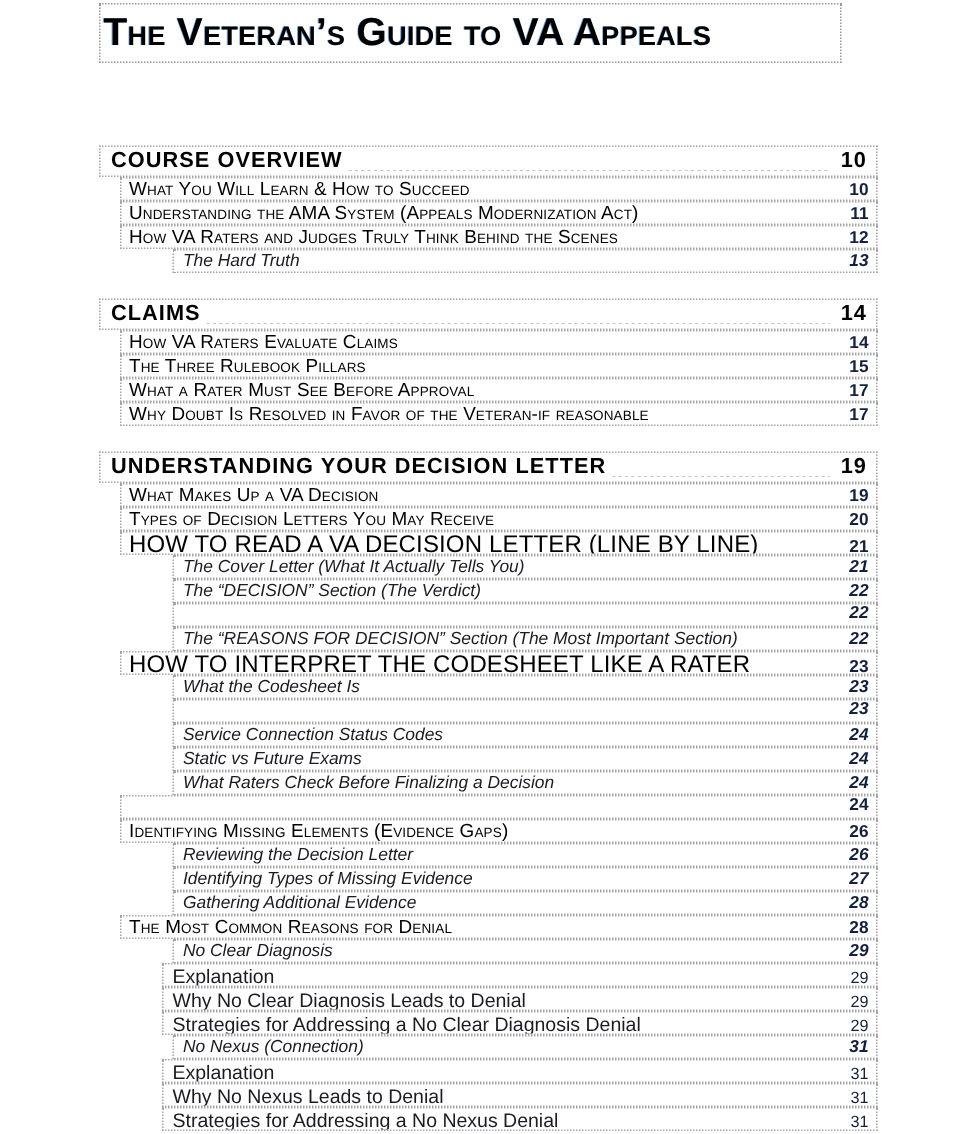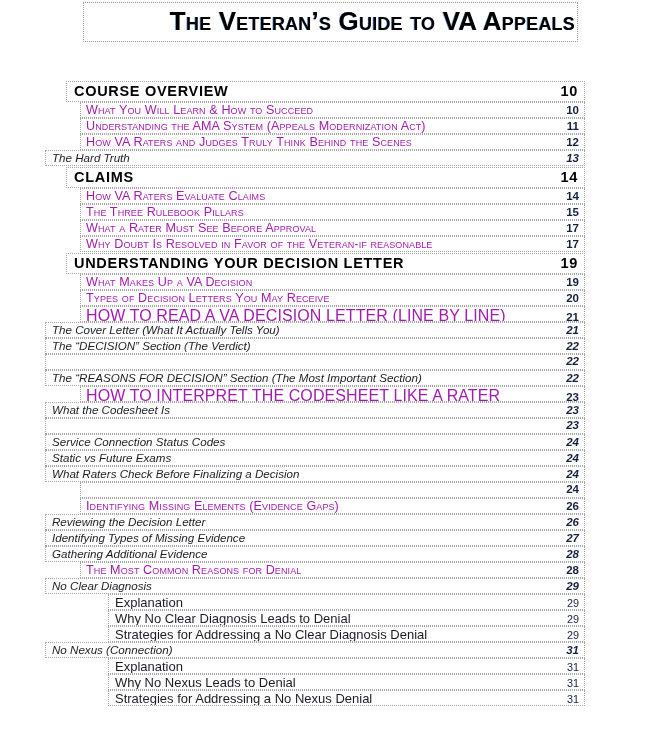--- a/index.html
+++ b/index.html
@@ -18,27 +18,27 @@
   .page {
     position: relative;
     width: 646px;
     height: 756px;
     background: #ffffff;
   }
 
   
   .doc-title {
     position: absolute;
-    left: 83px;
+    left: 66px;
     top: 2px;
     width: 495px;
     box-sizing: border-box;
     border: 1px dotted #9a9a9a;
     padding: 4px 2px 5px 2px;
-    text-align: right;
+    text-align: left;
   }
   .doc-title .line {
     display: block;
     font-family: "Liberation Sans", sans-serif;
     font-weight: bold;
     font-size: 26px;
     line-height: 29px;
     letter-spacing: 0.2px;
     font-variant: small-caps;
     text-transform: none;
@@ -89,21 +89,21 @@
   .toc-entry .pg {
     flex: 0 0 auto;
     text-align: right;
     padding-left: 3px;
   }
 
   
   .lvl1 {
     margin-left: 66px;
     margin-right: 61px;
-    margin-top: 1px;
+    margin-top: 17px;
     height: 21px;
     padding: 0 6px 0 7px;
   }
   .lvl1 .txt, .lvl1 .pg {
     font-size: 14.5px;
     font-weight: bold;
     letter-spacing: 0.7px;
     color: #000000;
     position: relative;
     top: 1px;
@@ -121,40 +121,40 @@
   .lvl2 {
     margin-left: 80px;
     margin-right: 61px;
     height: 16px;
     padding: 0 5px 0 5px;
   }
   .lvl2 .txt {
     font-size: 12.6px;
     font-variant: small-caps;
     letter-spacing: 0.1px;
-    color: #a21caf;
+    color: #000000;
     position: relative;
     top: 0px;
   }
   .lvl2.allcaps .txt {
     font-variant: normal;
     font-size: 16px;
     letter-spacing: 0.1px;
   }
   .lvl2 .pg {
     font-size: 11.5px;
     font-weight: bold;
     color: #14213d;
     min-width: 18px;
   }
   .lvl2 .leader::before { font-size: 11px; }
 
   
   .lvl3 {
-    margin-left: 45px;
+    margin-left: 115px;
     margin-right: 61px;
     height: 16px;
     padding: 0 5px 0 6px;
     justify-content: space-between;
   }
   .lvl3 .txt {
     font-size: 11.6px;
     font-style: italic;
     color: #1b1b24;
   }

